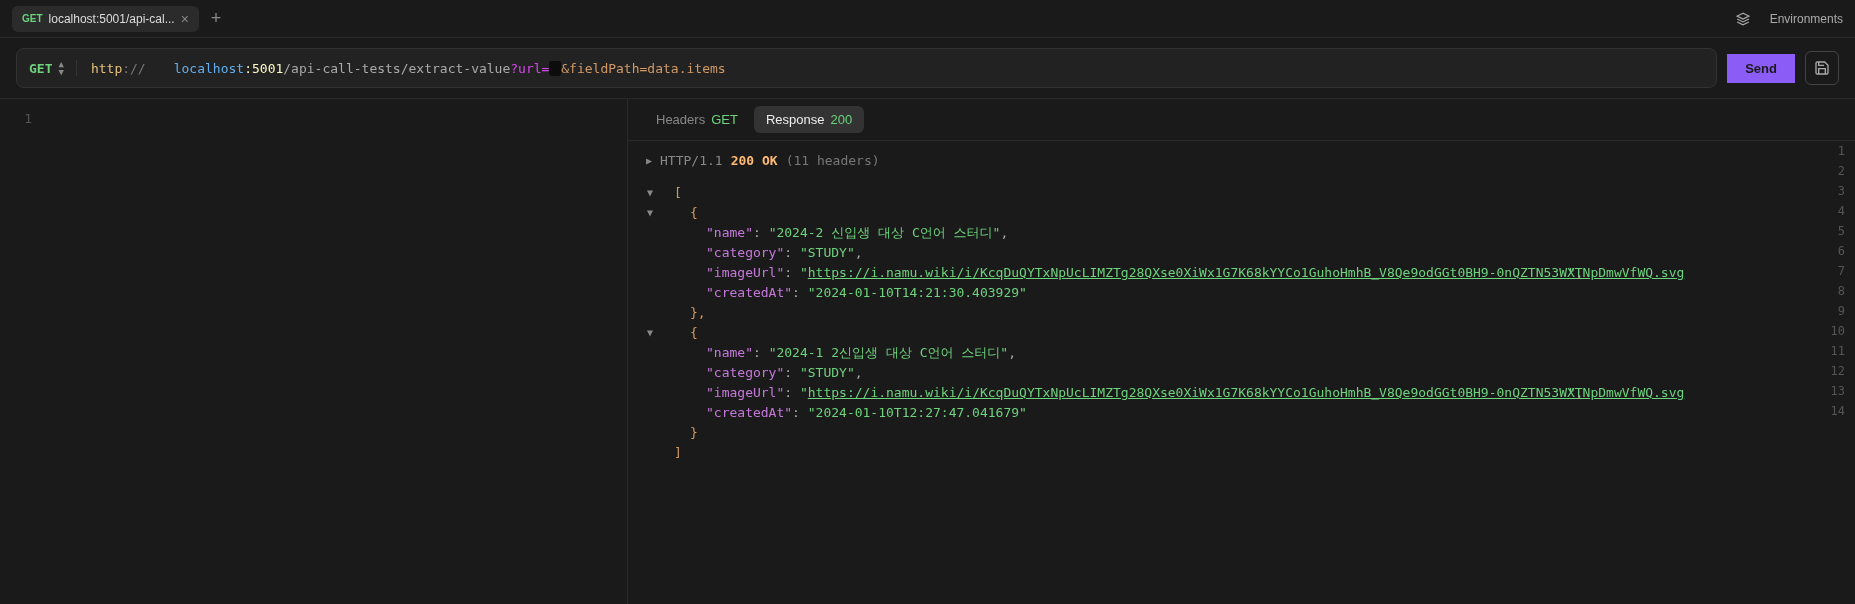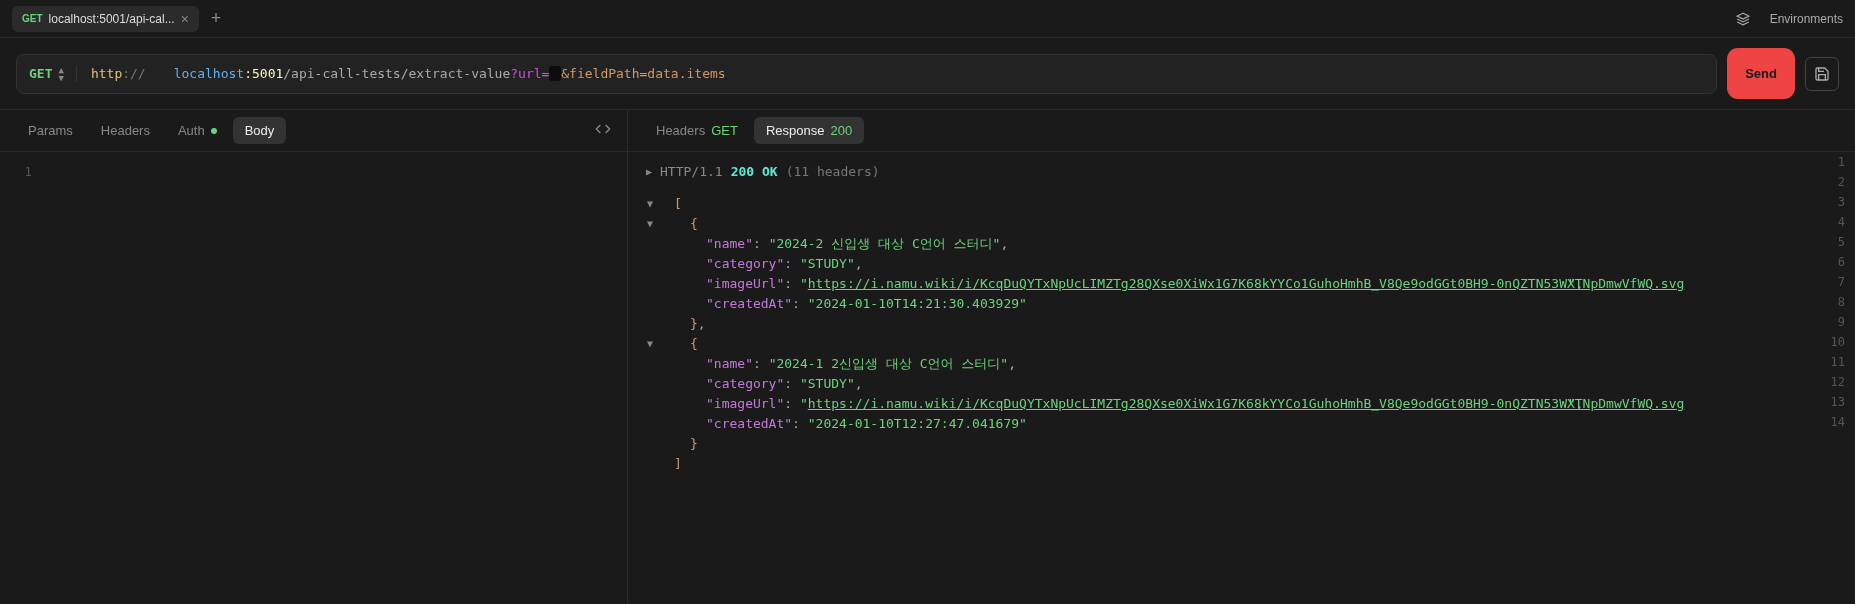--- a/index.html
+++ b/index.html
@@ -77,26 +77,26 @@
 .url-scheme { color: #e5c07b; }
 .url-sep { color: #777; }
 .url-host { color: #61afef; margin-left: 28px; }
 .url-port { color: #fef9c3; }
 .url-path { color: #aaa; }
 .url-q { color: #d946ef; }
 .url-val { color: #d19a66; }
 .url-redacted { color: #111; background: #0c0c0c; border-radius: 3px; padding: 0 2px; }
 
 .send-btn {
-  background: #ef4444;
+  background: #8b5cf6;
   color: #1a1a1a;
   font-weight: 600;
   border: none;
-  border-radius: 11px;
-  padding: 18px 18px;
+  border-radius: 0;
+  padding: 7px 18px;
   cursor: pointer;
   font-size: 13px;
 }
 .save-btn {
   width: 34px;
   height: 34px;
   border: 1px solid #444;
   border-radius: 6px;
   display: flex;
   align-items: center;
@@ -161,21 +161,21 @@
   font-size: 13px;
   line-height: 20px;
   padding: 10px 0 10px 14px;
   position: relative;
   height: calc(100% - 42px);
   overflow: hidden;
 }
 .status-line { color: #888; padding-left: 4px; display: flex; align-items: center; gap: 8px; }
 .status-line .tri { color: #888; font-size: 10px; }
 .status-line .proto { color: #888; }
-.status-line .code { color: #5eead4; font-weight: 600; }
+.status-line .code { color: #fdba74; font-weight: 600; }
 .status-line .headers-count { color: #777; }
 
 .json-view { margin-top: 12px; position: relative; }
 .json-line { white-space: pre; display: flex; }
 .json-line .toggle { width: 16px; color: #888; font-size: 10px; display: inline-block; text-align: center; }
 .json-line .indent { display: inline-block; }
 .key { color: #c678dd; }
 .str { color: #6dd37d; }
 .link { color: #6dd37d; text-decoration: underline; }
 .br { color: #d19a66; }
@@ -230,35 +230,20 @@
     <svg width="16" height="16" viewBox="0 0 24 24" fill="none" stroke="#aaa" stroke-width="2">
         <path d="M19 21H5a2 2 0 0 1-2-2V5a2 2 0 0 1 2-2h11l5 5v11a2 2 0 0 1-2 2z"></path>
         <polyline points="17 21 17 13 7 13 7 21"></polyline>
         <polyline points="7 3 7 8 15 8"></polyline>
       </svg>
   </div>
 </div>
 
 <div class="split">
   <div class="pane left">
-    <div class="pane-tabs">
-      <div class="pane-tab">Params</div>
-      <div class="pane-tab">Headers</div>
-      <div class="pane-tab">
-        <span>Auth</span>
-        <span class="dot-green"></span>
-      </div>
-      <div class="pane-tab active">Body</div>
-      <div class="code-icon">
-        <svg width="16" height="16" viewBox="0 0 24 24" fill="none" stroke="#888" stroke-width="2">
-            <polyline points="16 18 22 12 16 6"></polyline>
-            <polyline points="8 6 2 12 8 18"></polyline>
-          </svg>
-      </div>
-    </div>
     <div class="editor">
       <div class="gutter-left">
         <div>1</div>
       </div>
       <div class="editor-body"></div>
     </div>
   </div>
 
   <div class="pane right" style="position:relative;">
     <div class="pane-tabs">

